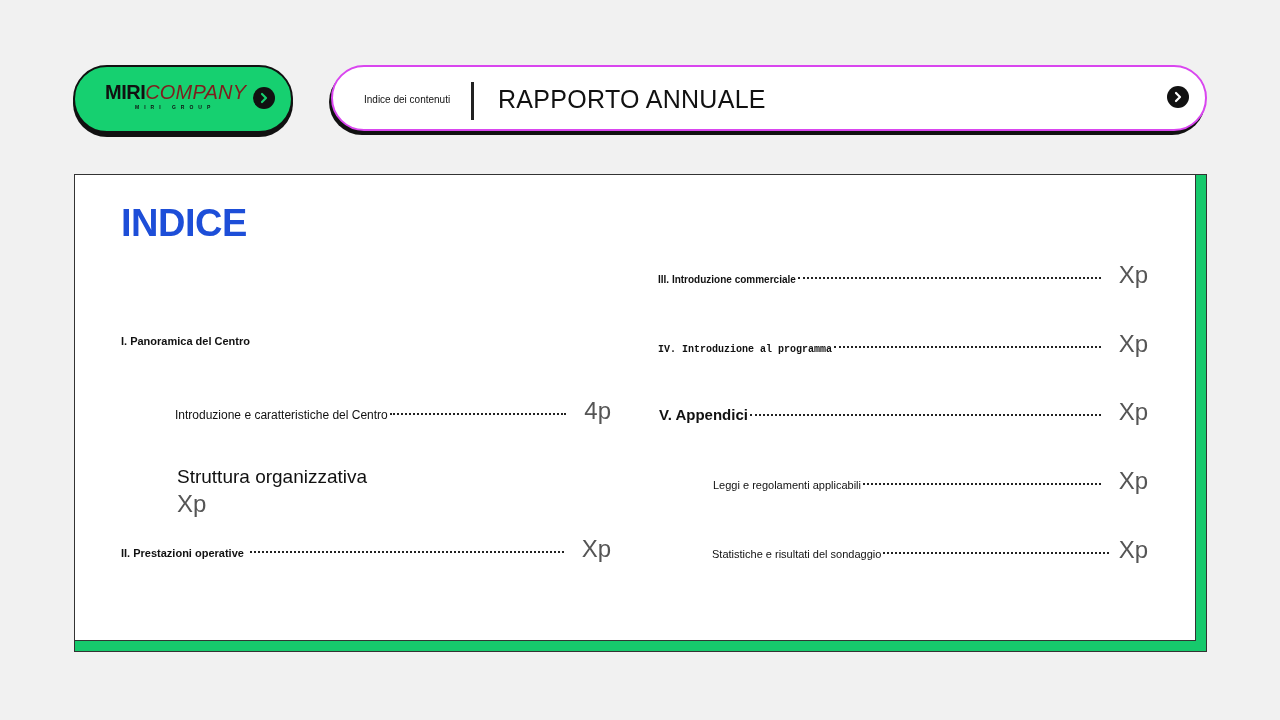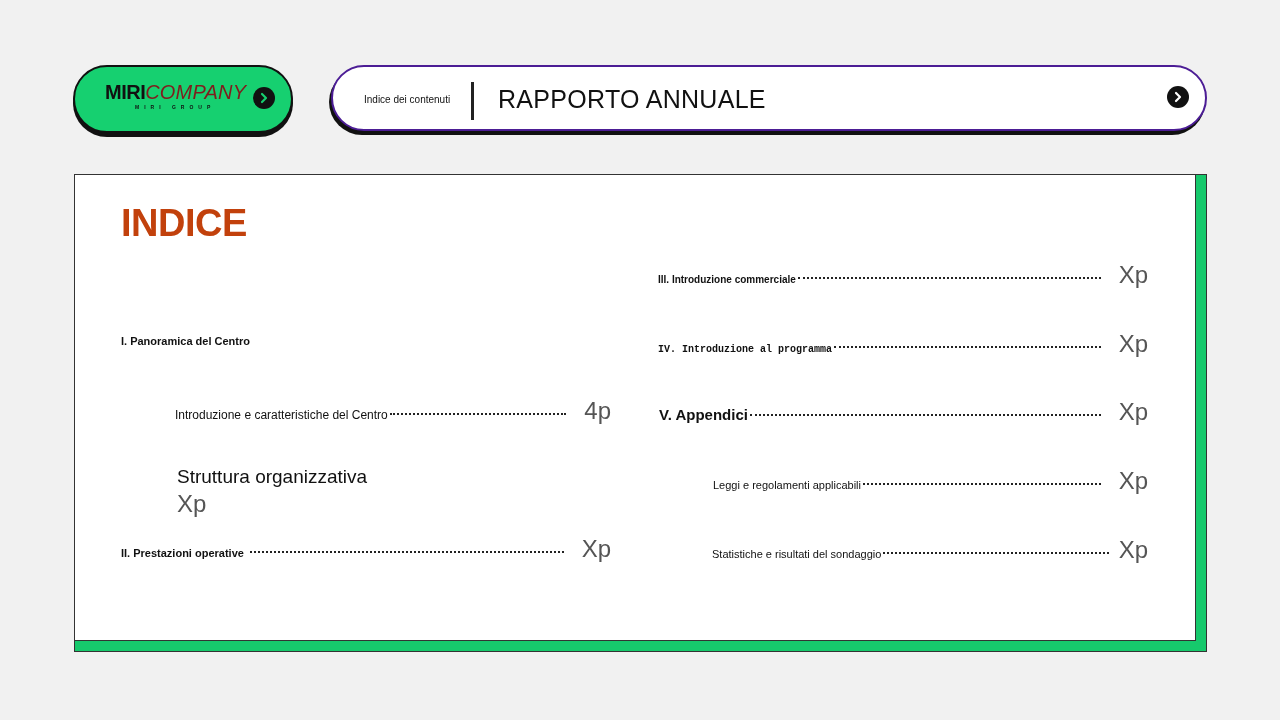--- a/index.html
+++ b/index.html
@@ -20,42 +20,42 @@
     .logo-sub { font-size: 5px; font-weight: 700; letter-spacing: 5px; color: #111; margin-left: 30px; margin-top: 1px; }
     .pill-arrow {
       position: absolute; right: 16px; top: 20px; width: 22px; height: 22px; border-radius: 50%;
       background: #111; display: flex; align-items: center; justify-content: center;
     }
     .pill-arrow svg { width: 12px; height: 12px; }
 
     
     .title-bar {
       position: absolute; left: 331px; top: 65px; width: 876px; height: 66px;
-      background: #fff; border: 2px solid #4c1d95; border-radius: 33px;
+      background: #fff; border: 2px solid #d946ef; border-radius: 33px;
       box-shadow: -2px 4px 0 #111;
     }
     .title-small { position: absolute; left: 31px; top: 27px; font-size: 10px; color: #111; }
     .title-divider { position: absolute; left: 138px; top: 15px; width: 3px; height: 38px; background: #222; }
     .title-main { position: absolute; left: 165px; top: 18px; font-size: 25px; color: #111; letter-spacing: 0.3px; }
     .title-arrow {
       position: absolute; right: 16px; top: 19px; width: 22px; height: 22px; border-radius: 50%;
       background: #111; display: flex; align-items: center; justify-content: center;
     }
     .title-arrow svg { width: 12px; height: 12px; }
 
     
     .card-shadow {
       position: absolute; left: 74px; top: 174px; width: 1133px; height: 478px;
       background: #16c96c; border: 1.5px solid #333;
     }
     .card {
       position: absolute; left: 74px; top: 174px; width: 1122px; height: 467px;
       background: #fff; border: 1.5px solid #333;
     }
-    .card-title { position: absolute; left: 46px; top: 27px; font-size: 38px; font-weight: 700; letter-spacing: -0.5px; color: #c2410c; }
+    .card-title { position: absolute; left: 46px; top: 27px; font-size: 38px; font-weight: 700; letter-spacing: -0.5px; color: #1d4ed8; }
 
     .toc-entry { position: absolute; display: flex; align-items: baseline; }
     .toc-label { white-space: nowrap; color: #111; }
     .toc-dots {
       flex: 1; border-bottom: 2px dotted #222; margin-left: 2px; margin-right: 18px;
       transform: translateY(-4px);
     }
     .toc-page { font-size: 24px; color: #555; white-space: nowrap; }
 
     .b { font-weight: 700; }

